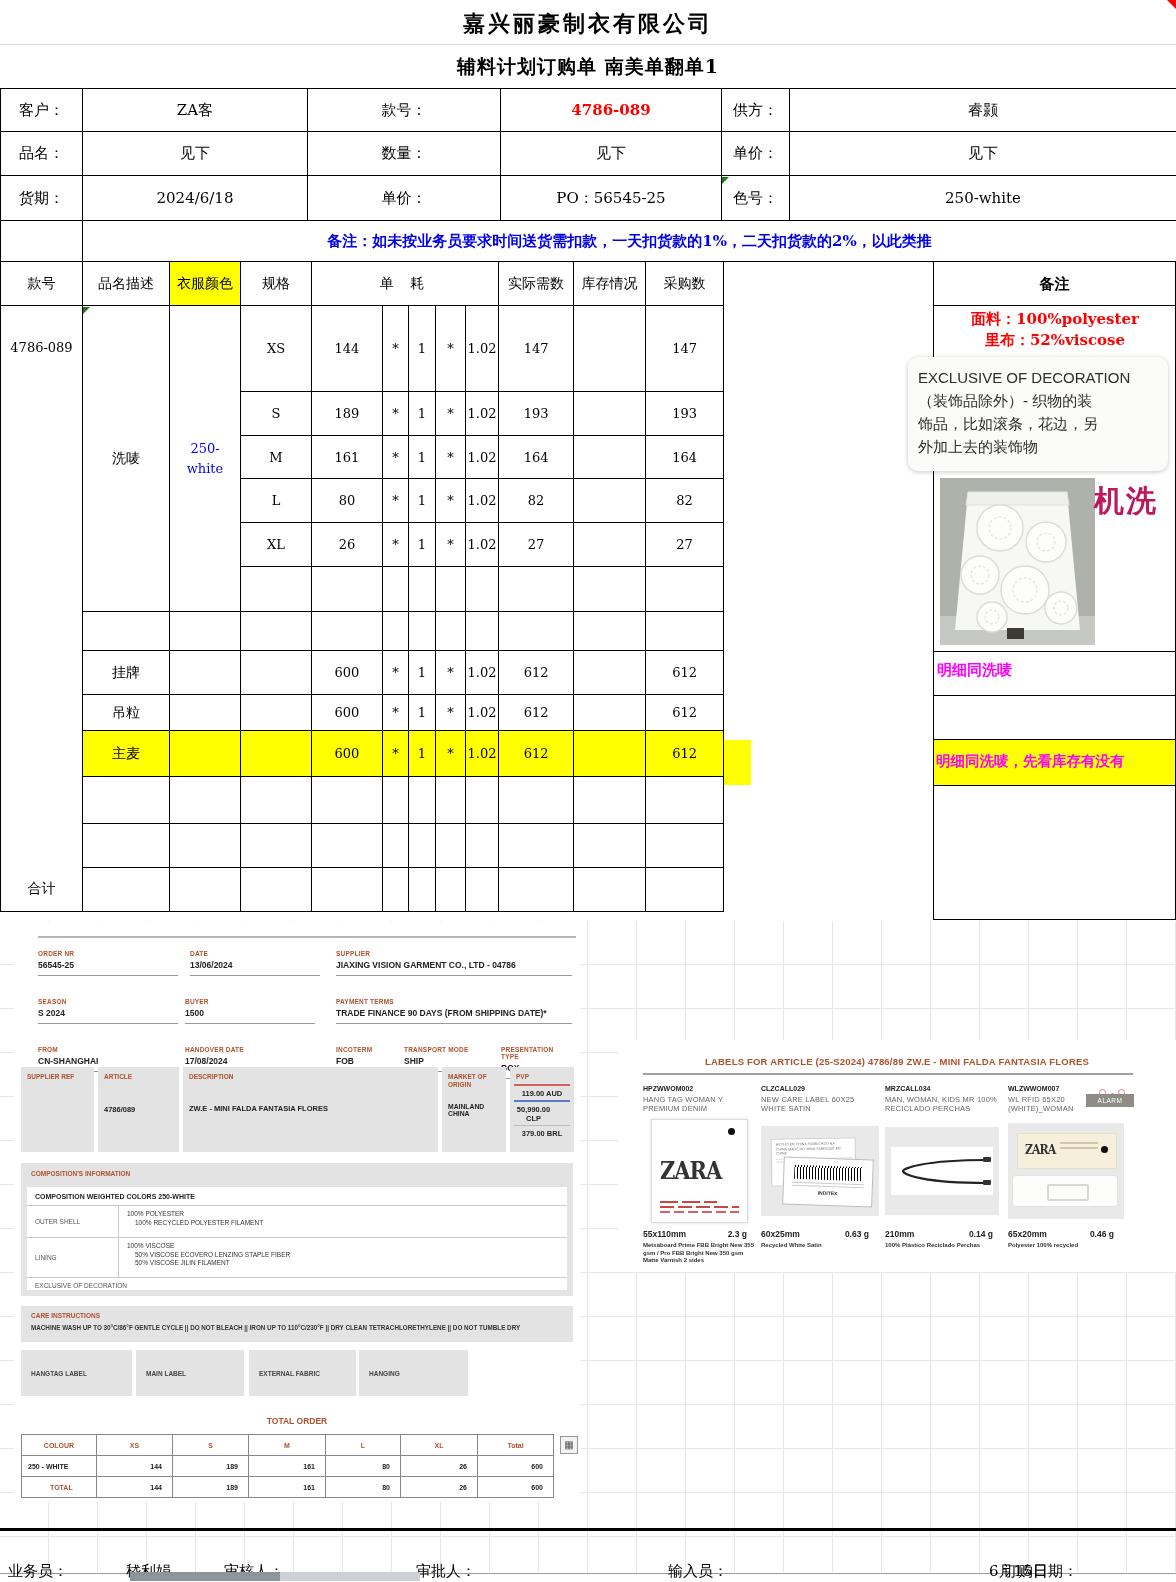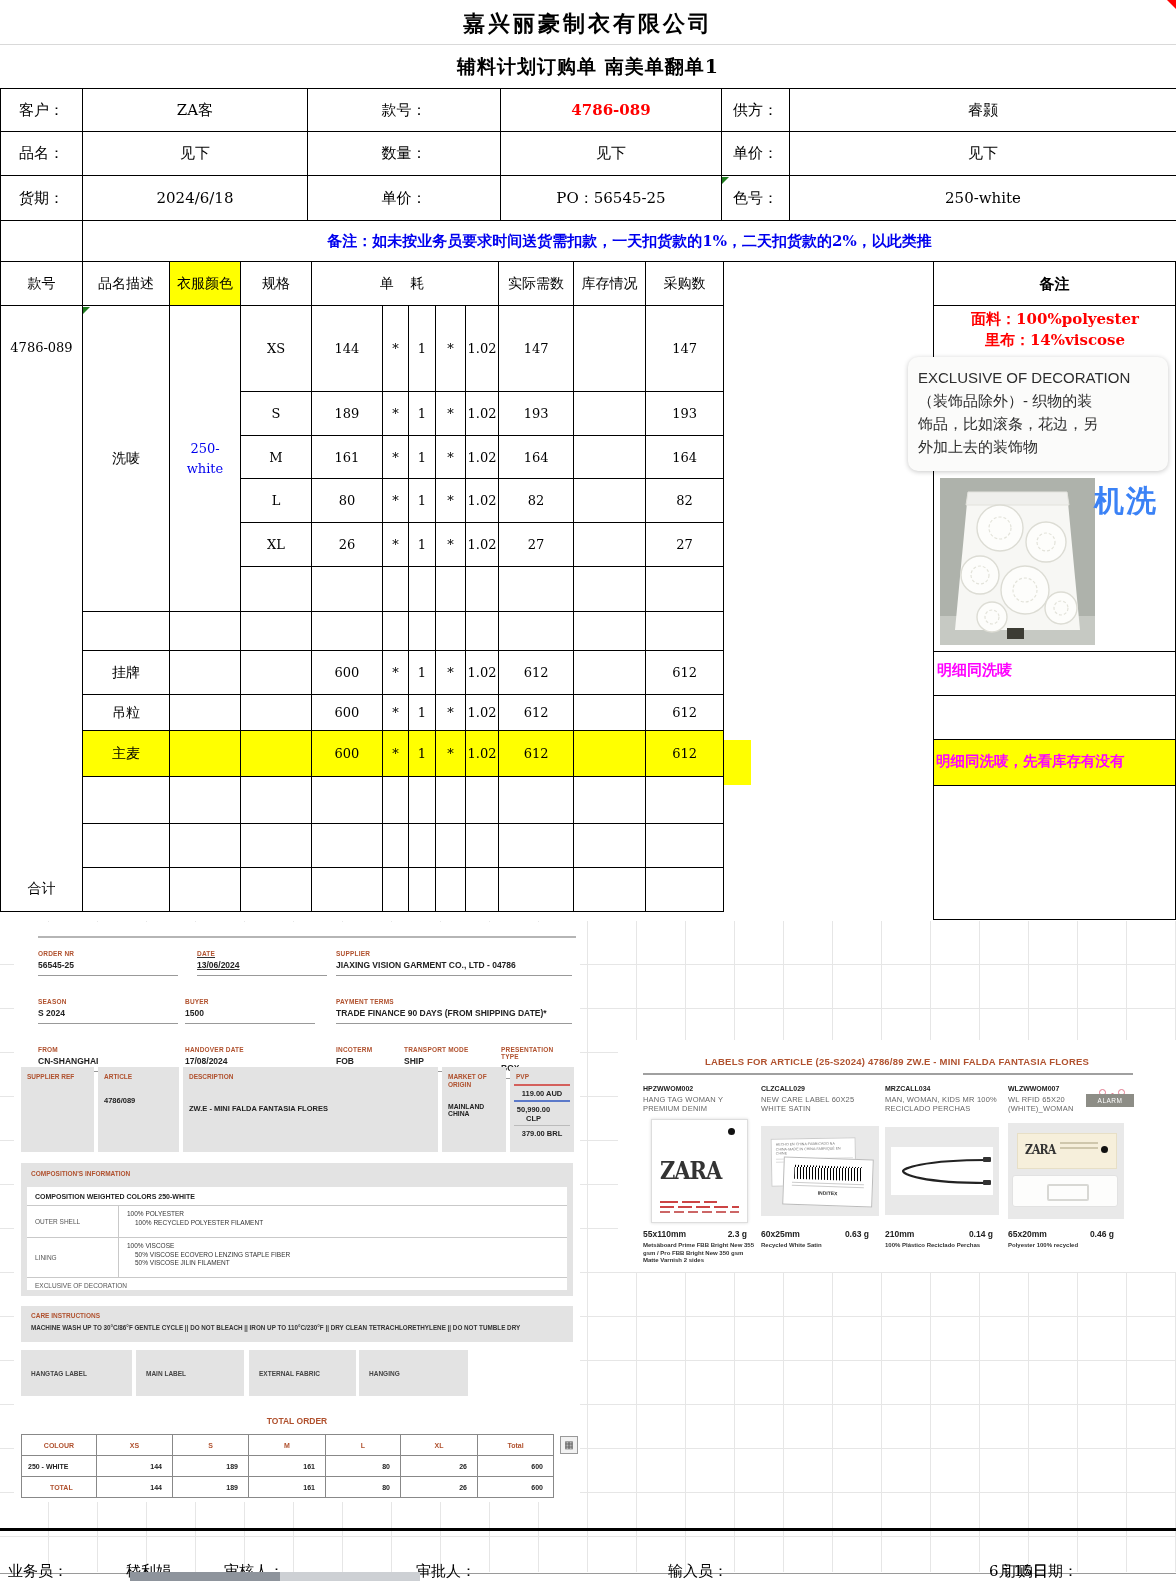--- a/index.html
+++ b/index.html
@@ -27,21 +27,21 @@
   .cola{position:relative;border-top:1px solid #000;}
   .styleno{position:absolute;top:34px;left:0;width:100%;text-align:center;font-size:13px;}
   .heji{position:absolute;bottom:13px;left:0;width:100%;text-align:center;font-size:14px;}
   .blue-cell{color:#0000ee;font-size:14px;line-height:20px;}
   .line{background:#000;}
   .note-red{color:#ff0000;font-weight:bold;font-size:15px;line-height:21px;text-align:center;}
   .excl-box{background:#fbfbfa;border-radius:10px;box-shadow:0 1px 5px rgba(0,0,0,.22);
             font-size:15px;line-height:23px;color:#2d2d2d;padding:9px 6px 8px 10px;
             font-family:"Liberation Sans", sans-serif;}
   .magenta{color:#ff00ff;font-weight:bold;font-size:15px;}
-  .wash{color:#3b82f6;font-weight:bold;font-size:30px;letter-spacing:2px;}
+  .wash{color:#be185d;font-weight:bold;font-size:30px;letter-spacing:2px;}
   .green-tri{width:0;height:0;border-top:7px solid #1e7a1e;border-right:7px solid transparent;}
   .red-tri{width:0;height:0;border-top:9px solid #f00;border-left:9px solid transparent;}
   
   .grid-bg{left:0;top:921px;width:1176px;height:651px;
     background-image:repeating-linear-gradient(to right,transparent 0 48px,#e6e6e6 48px 49px),
                      repeating-linear-gradient(to bottom,transparent 0 43px,#e6e6e6 43px 44px);}
   
   .footer{left:0;top:1528px;width:1176px;height:42px;border-top:3px solid #000;
           border-bottom:1px solid #9a9a9a;background:transparent;font-size:15px;}
   .footer span{position:absolute;top:11px;white-space:nowrap;margin-top:20px;}
@@ -330,21 +330,21 @@
   <div class="abs line" style="left:933px;top:306px;width:1px;height:614px;"></div>
   <div class="abs line" style="left:1175px;top:306px;width:1px;height:614px;"></div>
   <div class="abs line" style="left:933px;top:651px;width:243px;height:1px;"></div>
   <div class="abs line" style="left:933px;top:695px;width:243px;height:1px;"></div>
   <div class="abs line" style="left:933px;top:739px;width:243px;height:1px;"></div>
   <div class="abs line" style="left:933px;top:785px;width:243px;height:1px;"></div>
   <div class="abs line" style="left:933px;top:919px;width:243px;height:1px;"></div>
 
   <div class="abs note-red" style="left:934px;top:309px;width:242px;">
     <div>面料：100%polyester</div>
-    <div>里布：14%viscose</div>
+    <div>里布：52%viscose</div>
   </div>
 
   <div class="abs excl-box" style="left:908px;top:357px;width:244px;height:97px;">
     <div>EXCLUSIVE OF DECORATION</div>
     <div>（装饰品除外）- 织物的装</div>
     <div>饰品，比如滚条，花边，另</div>
     <div>外加上去的装饰物</div>
   </div>
 
   <div class="abs" style="left:940px;top:478px;width:155px;height:167px;">
@@ -379,21 +379,21 @@
   <div class="abs yellow" style="left:934px;top:740px;width:241px;height:45px;"></div>
   <div class="abs magenta" style="left:936px;top:752px;font-size:14.5px;white-space:nowrap;">明细同洗唛，先看库存有没有</div>
 
   <div class="abs doc doc1">
     <div style="position:absolute;left:24px;right:4px;top:14px;border-top:2px solid #b5b5b5;"></div>
 
     <div class="fld" style="left:24px;top:28px;width:140px;">
       <div class="fl">ORDER NR</div>
       <div class="fv">56545-25</div>
     </div>
-    <div class="fld" style="left:183px;top:28px;width:130px;text-decoration:underline;">
+    <div class="fld" style="left:176px;top:28px;width:130px;">
       <div class="fl">DATE</div>
       <div class="fv">13/06/2024</div>
     </div>
     <div class="fld" style="left:322px;top:28px;width:236px;">
       <div class="fl">SUPPLIER</div>
       <div class="fv">JIAXING VISION GARMENT CO., LTD - 04786</div>
     </div>
     <div class="fld" style="left:24px;top:76px;width:140px;">
       <div class="fl">SEASON</div>
       <div class="fv">S 2024</div>
@@ -425,21 +425,21 @@
     <div class="fld" style="left:487px;top:124px;width:71px;">
       <div class="fl">PRESENTATION TYPE</div>
       <div class="fv">BOX</div>
     </div>
 
     <div class="gbox" style="left:7px;top:145px;width:73px;height:85px;">
       <div class="fl">SUPPLIER REF</div>
     </div>
     <div class="gbox" style="left:84px;top:145px;width:81px;height:85px;">
       <div class="fl">ARTICLE</div>
-      <div class="fv" style="margin-top:16px">4786/089</div>
+      <div class="fv" style="margin-top:25px">4786/089</div>
     </div>
     <div class="gbox" style="left:169px;top:145px;width:255px;height:85px;">
       <div class="fl">DESCRIPTION</div>
       <div class="fv" style="margin-top:24px">ZW.E - MINI FALDA FANTASIA FLORES</div>
     </div>
     <div class="gbox" style="left:428px;top:145px;width:64px;height:85px;">
       <div class="fl" style="line-height:8px">MARKET OF ORIGIN</div>
       <div class="fv" style="margin-top:14px;font-size:6.8px">MAINLAND CHINA</div>
     </div>
     <div class="gbox" style="left:496px;top:145px;width:64px;height:85px;">

